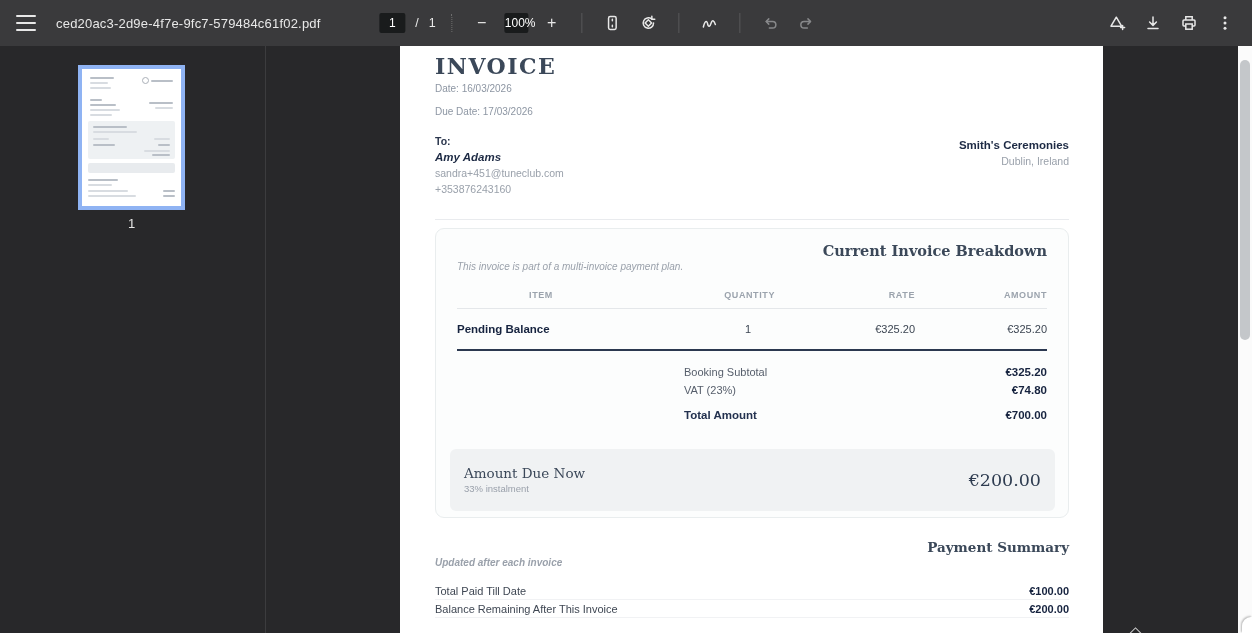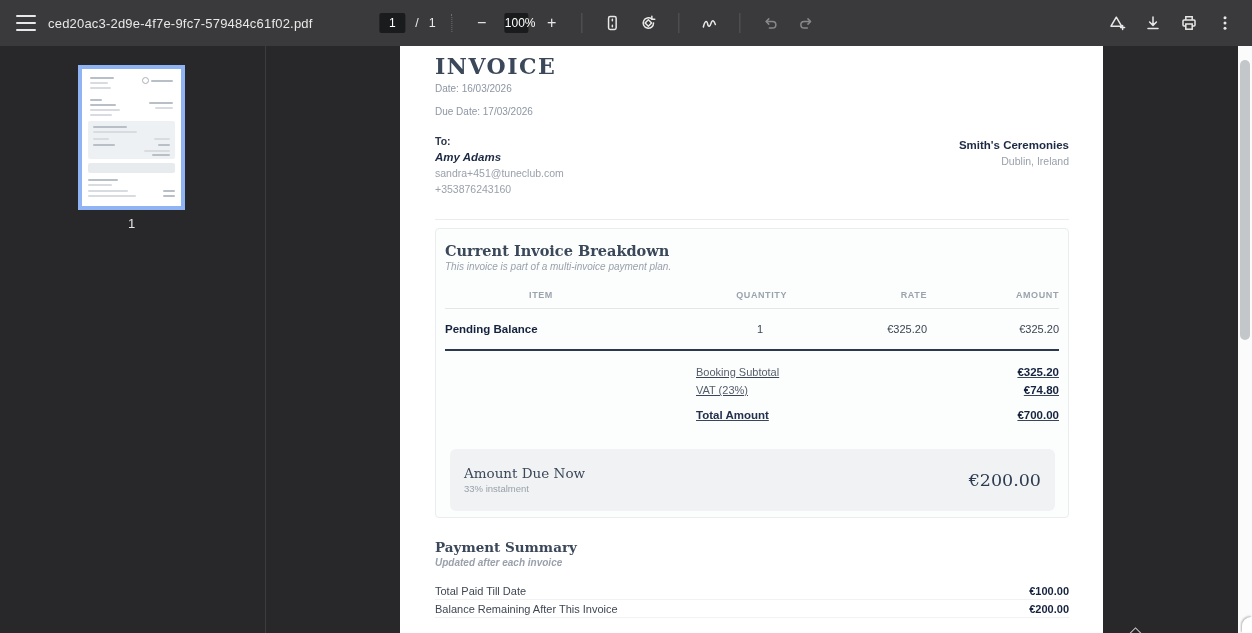--- a/index.html
+++ b/index.html
@@ -2,21 +2,21 @@
 <html><head>
 <meta charset="utf-8">
 <style>
   * { margin:0; padding:0; box-sizing:border-box; }
   html,body { width:1252px; height:633px; overflow:hidden; background:#28282a;
               font-family:"Liberation Sans", sans-serif; }
 
   
   .toolbar { position:relative; width:1252px; height:46px; background:#3a3a3c;
              display:flex; align-items:center; color:#e8e8e8; z-index:5; }
-  .tb-left { display:flex; align-items:center; gap:12px; margin-left:16px; }
+  .tb-left { display:flex; align-items:center; gap:20px; margin-left:16px; }
   .hamburger { width:20px; height:16px; display:flex; flex-direction:column;
                justify-content:space-between; cursor:pointer; }
   .hamburger span { display:block; height:2px; background:#e8e8e8; border-radius:1px; }
   .filename { font-size:13px; letter-spacing:.2px; white-space:nowrap; }
   .tb-center { position:absolute; left:50%; top:0; height:46px; transform:translateX(-56%);
                display:flex; align-items:center; gap:10px; }
   .pg-box, .zoom-box { background:#191b1c; color:#fff; border:none; text-align:center;
                font-size:12px; border-radius:2px; font-family:"Liberation Sans",sans-serif; }
   .pg-box { width:26px; height:20px; }
   .zoom-box { width:24px; height:20px; line-height:20px; }
@@ -45,55 +45,55 @@
   .t-logo-circle { position:absolute; width:7px; height:7px; border:1px solid #aab0b8;
                    border-radius:50%; }
   .t-card { position:absolute; left:6px; right:6px; top:52px; height:38px;
             background:#eef1f3; border-radius:2px; }
   .t-strip { position:absolute; left:6px; right:6px; top:94px; height:10px;
              background:#e8ebee; border-radius:2px; }
 
   
   .page { position:absolute; left:400px; top:0; width:703px; height:587px; background:#ffffff;
           color:#39465a; }
-  .serif { font-family:"DejaVu Serif","Liberation Serif",serif; }
+  .serif { font-family:"DejaVu Serif","Liberation Serif",serif;text-align:right; }
 
   .inv-head { position:absolute; left:35px; top:8px; }
   .inv-title { font-size:22px; letter-spacing:1.5px; color:#3b4859; font-weight:600; line-height:24px; }
   .inv-date { font-size:10px; color:#8d96a3; line-height:15px; margin-top:3px; }
 
   .to-block { position:absolute; left:35px; top:88px; }
   .to-label { font-size:10.5px; font-weight:bold; color:#2c374e; line-height:15px; }
   .to-name  { font-size:11.5px; font-weight:bold; color:#1d2a44; line-height:17px;font-style:italic; }
   .to-meta  { font-size:10.5px; color:#9aa1ab; line-height:15.5px; }
 
   .from-block { position:absolute; right:34px; top:92px; text-align:right; }
   .from-name { font-size:11.5px; font-weight:bold; color:#1d2a44; line-height:15px; }
   .from-loc  { font-size:10.5px; color:#9aa1ab; line-height:16px; }
 
   .rule { position:absolute; left:35px; right:34px; top:173px; height:1px; background:#e9ebee; }
 
   
   .card { position:absolute; left:35px; right:34px; top:182px; height:290px;
-          background:#fcfdfd; border:1px solid #e9edee; border-radius:4px; padding:13px 9px; }
+          background:#fcfdfd; border:1px solid #e9edee; border-radius:9px; padding:13px 21px; }
   .card-title { font-size:14.5px; color:#3b4859; font-weight:600; line-height:18px; }
   .card-sub { font-size:10px; font-style:italic; color:#9aa1ab; line-height:14px; }
 
   .tbl-head { display:grid; grid-template-columns:1fr 150px 140px 132px; margin-top:16px;
               padding-bottom:8px; border-bottom:1px solid #e4e7ea; }
   .tbl-head span { font-size:9px; font-weight:bold; letter-spacing:.6px; color:#9ba3ad;
                    text-align:right; }
   .tbl-head span:first-child { text-align:center; }
   .tbl-row { display:grid; grid-template-columns:1fr 150px 140px 132px; align-items:center;
              height:42px; border-bottom:2px solid #2b3850; }
   .tbl-row .item { font-size:11.5px; font-weight:bold; color:#16233f; }
   .tbl-row .num { font-size:11px; color:#3c4552; text-align:right; }
   .tbl-row .qty { padding-right:24px; }
 
-  .totals { margin-top:12px;text-decoration:underline; }
+  .totals { margin-top:12px; }
   .tot-row { display:flex; width:363px; margin-left:auto; height:18px; align-items:center; }
   .tot-row .lbl { font-size:11px; color:#565e6b; }
   .tot-row .val { margin-left:auto; font-size:11.5px; font-weight:bold; color:#16233f; }
   .tot-row.grand { margin-top:6px; height:20px; }
   .tot-row.grand .lbl { font-weight:bold; color:#23314f; font-size:11.5px; }
 
   .due-box { position:absolute; left:14px; right:13px; top:220px; height:62px;
              background:#f0f2f3; border-radius:6px; display:flex; align-items:center;
              padding:0 14px; }
   .due-title { font-size:13.5px; color:#3b4859; line-height:17px; }

